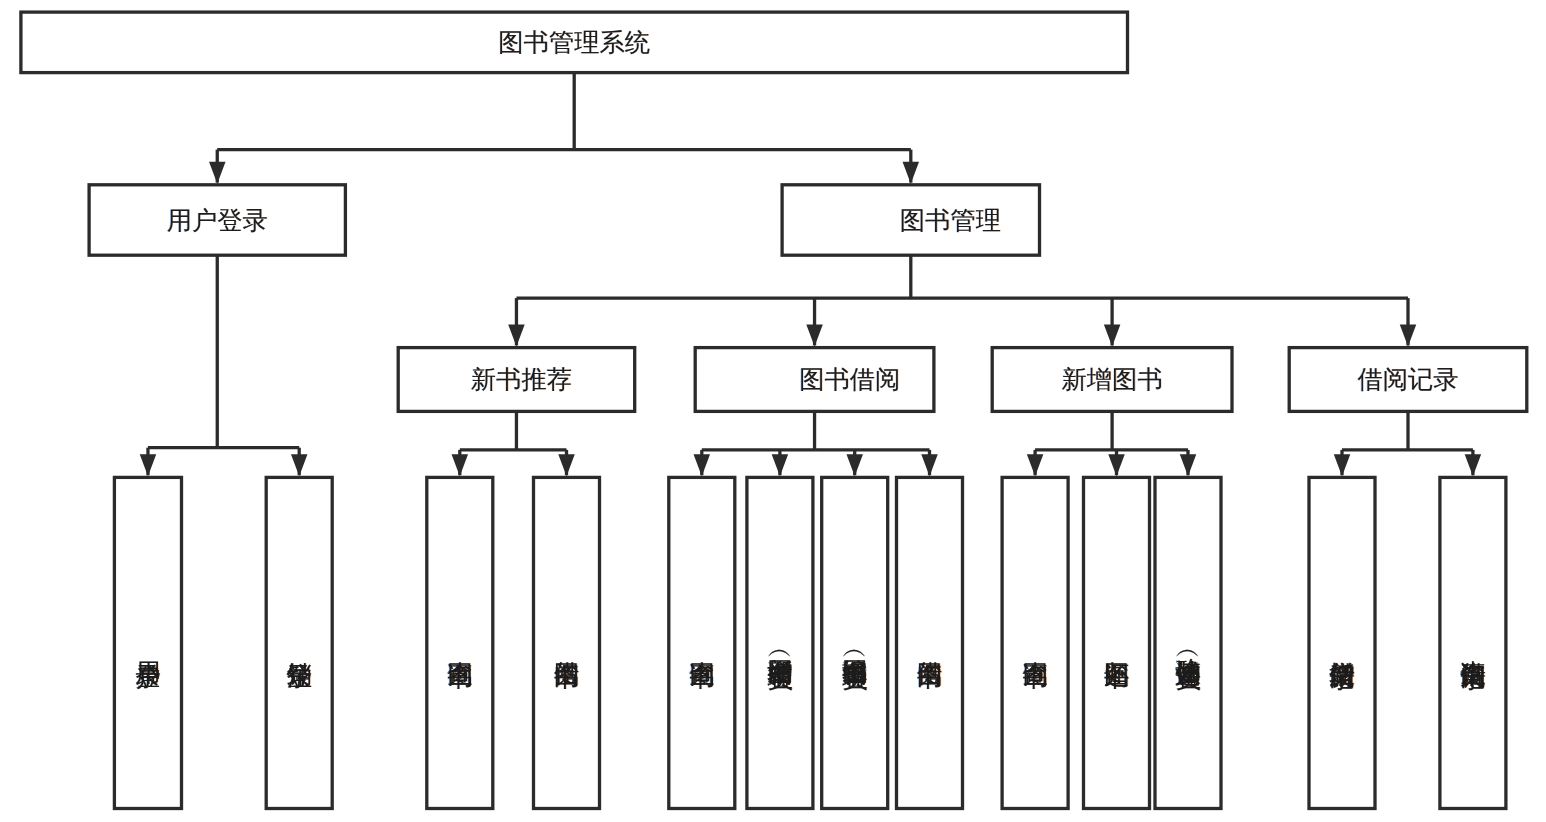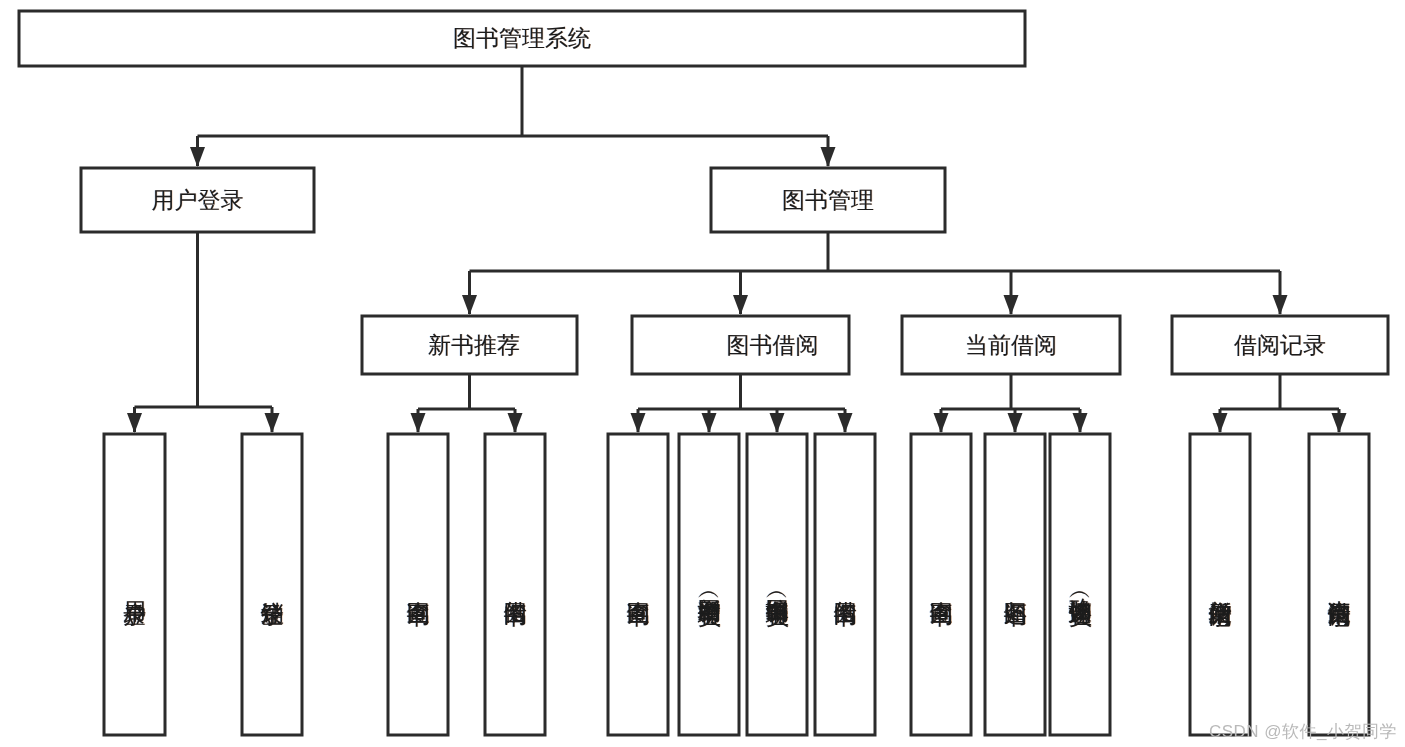--- a/index.html
+++ b/index.html
@@ -118,34 +118,33 @@
         <rect x="985" y="434" width="60" height="301" class="node-box"></rect>
         <rect x="1050" y="434" width="60" height="301" class="node-box"></rect>
         <rect x="1190" y="434" width="60" height="301" class="node-box"></rect>
         <rect x="1309" y="434" width="60" height="301" class="node-box"></rect>
       </g>
   </svg>
 
   <div id="labels">
       <div class="node-label horizontal" style="left: 19px; top: 11px; width: 1006px; height: 55px;">图书管理系统</div>
       <div class="node-label horizontal" style="left: 81px; top: 168px; width: 233px; height: 64px;">用户登录</div>
-      <div class="node-label horizontal" style="left: 711px; top: 168px; width: 234px; height: 64px;">图书管理</div>
+      <div class="node-label horizontal" style="left: 711px; top: 168px; width: 234px; height: 64px; padding-left: 36px;">图书管理</div>
       <div class="node-label horizontal" style="left: 362px; top: 316px; width: 224px; height: 58px;">新书推荐</div>
       <div class="node-label horizontal" style="left: 632px; top: 316px; width: 217px; height: 58px; margin-left: 32px;">图书借阅</div>
-      <div class="node-label horizontal" style="left: 902px; top: 316px; width: 218px; height: 58px;">当前借阅</div>
+      <div class="node-label horizontal" style="left: 902px; top: 316px; width: 218px; height: 58px;">新增图书</div>
       <div class="node-label horizontal" style="left: 1172px; top: 316px; width: 216px; height: 58px;">借阅记录</div>
       <div class="node-label vertical" style="left: 104px; top: 434px; width: 61px; height: 301px;">用户登录</div>
       <div class="node-label vertical" style="left: 242px; top: 434px; width: 60px; height: 301px;">注销登录</div>
       <div class="node-label vertical" style="left: 388px; top: 434px; width: 60px; height: 301px;">查询图书</div>
       <div class="node-label vertical" style="left: 485px; top: 434px; width: 60px; height: 301px;">借阅图书</div>
       <div class="node-label vertical" style="left: 608px; top: 434px; width: 60px; height: 301px;">查询图书</div>
       <div class="node-label vertical" style="left: 679px; top: 434px; width: 60px; height: 301px;">新增图书（管理员）</div>
       <div class="node-label vertical" style="left: 747px; top: 434px; width: 60px; height: 301px;">编辑图书（管理员）</div>
       <div class="node-label vertical" style="left: 815px; top: 434px; width: 60px; height: 301px;">借阅图书</div>
       <div class="node-label vertical" style="left: 911px; top: 434px; width: 60px; height: 301px;">查询图书</div>
       <div class="node-label vertical" style="left: 985px; top: 434px; width: 60px; height: 301px;">归还图书</div>
       <div class="node-label vertical" style="left: 1050px; top: 434px; width: 60px; height: 301px;">确认归还（管理员）</div>
       <div class="node-label vertical" style="left: 1190px; top: 434px; width: 60px; height: 301px;">新增借阅记录</div>
       <div class="node-label vertical" style="left: 1309px; top: 434px; width: 60px; height: 301px;">查询借阅记录</div>
     </div>
 
-  <div class="watermark">CSDN @软件_小贺同学</div>
 </div>
 
 </body></html>

